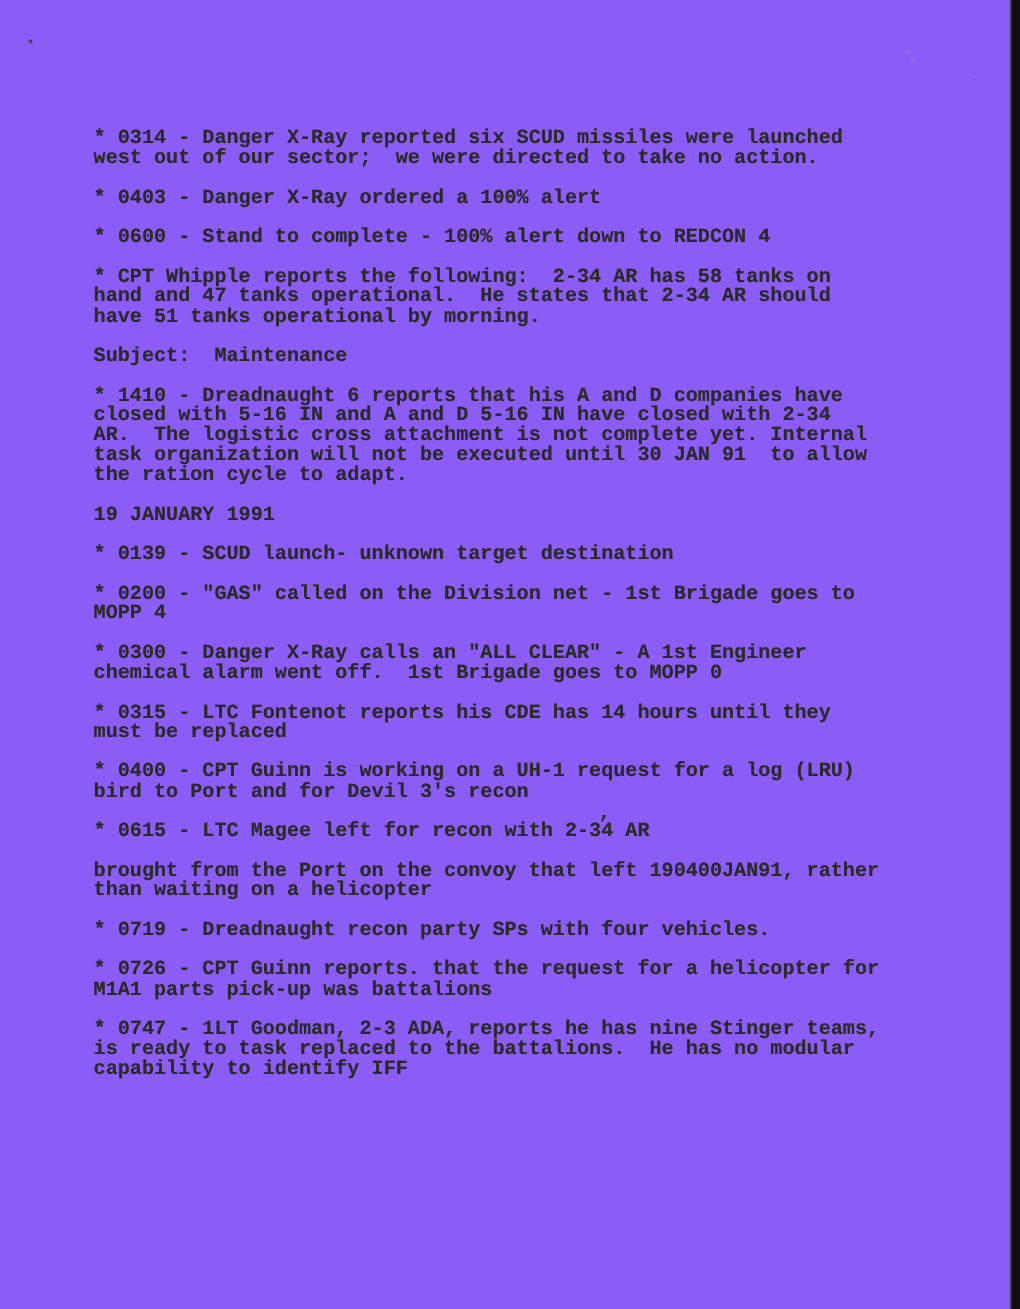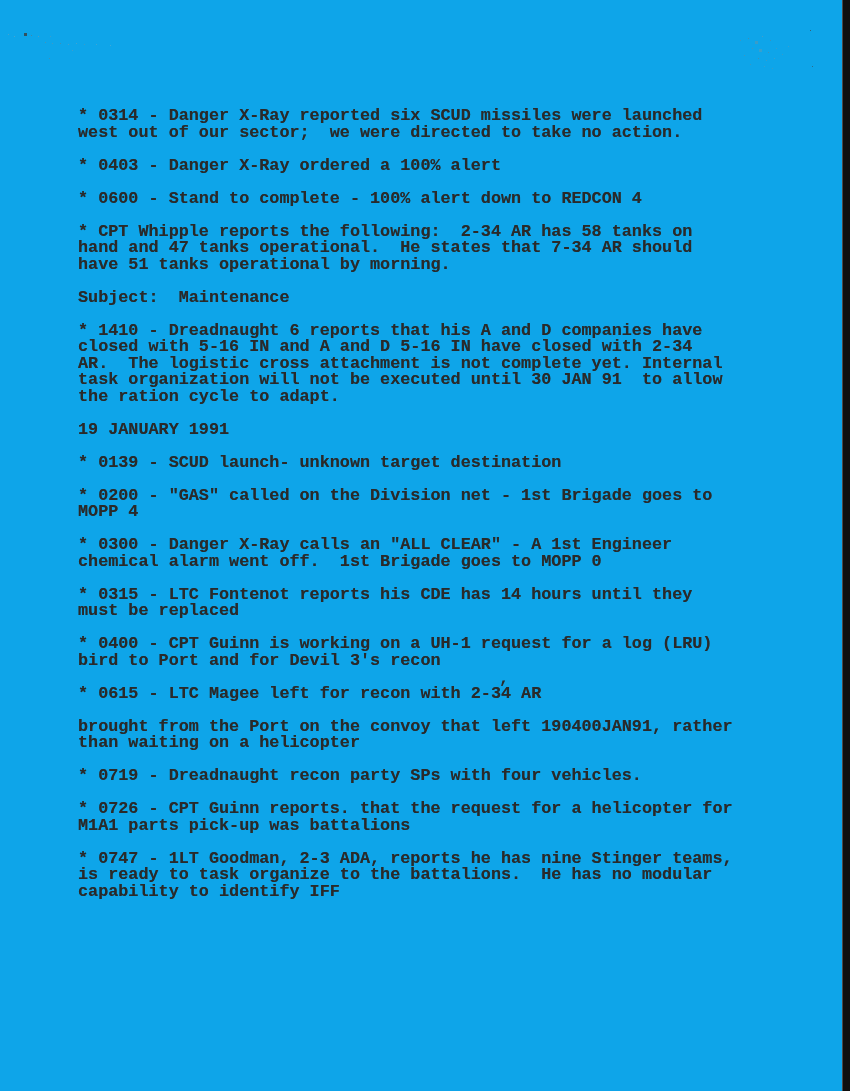--- a/index.html
+++ b/index.html
@@ -2,21 +2,21 @@
 <html><head>
 <meta charset="utf-8">
 <style>
   html, body { margin:0; padding:0; }
   body {
     width:850px; height:1091px; position:relative; overflow:hidden;
     background:#fefefe;
     font-family:"Liberation Mono","DejaVu Sans Mono",monospace;
   }
   .page {
-    position:absolute; inset:0; background:#0ea5e9;
+    position:absolute; inset:0; background:#8b5cf6;
   }
   .doc-body {
     position:absolute; left:78px; top:108px; width:690px;
     color:#2a2a2a; font-size:16.8px; line-height:16.5px; font-weight:bold;
     text-shadow:0 0 0.4px rgba(40,40,40,0.55);
   }
   .entry { margin:0 0 16.5px 0; }
   .ln { white-space:pre; height:16.5px; }
   .scan-bar {
     position:absolute; top:0; right:0; width:7px; height:1091px;
@@ -70,21 +70,21 @@
     <div class="entry">
       <div class="ln">* 0403 - Danger X-Ray ordered a 100% alert</div>
     </div>
 
     <div class="entry">
       <div class="ln">* 0600 - Stand to complete - 100% alert down to REDCON 4</div>
     </div>
 
     <div class="entry">
       <div class="ln">* CPT Whipple reports the following:  2-34 AR has 58 tanks on</div>
-      <div class="ln">hand and 47 tanks operational.  He states that 7-34 AR should</div>
+      <div class="ln">hand and 47 tanks operational.  He states that 2-34 AR should</div>
       <div class="ln">have 51 tanks operational by morning.</div>
     </div>
 
     <div class="entry">
       <div class="ln">Subject:  Maintenance</div>
     </div>
 
     <div class="entry">
       <div class="ln">* 1410 - Dreadnaught 6 reports that his A and D companies have</div>
       <div class="ln">closed with 5-16 IN and A and D 5-16 IN have closed with 2-34</div>
@@ -134,21 +134,21 @@
       <div class="ln">* 0719 - Dreadnaught recon party SPs with four vehicles.</div>
     </div>
 
     <div class="entry">
       <div class="ln">* 0726 - CPT Guinn reports. that the request for a helicopter for</div>
       <div class="ln">M1A1 parts pick-up was battalions</div>
     </div>
 
     <div class="entry">
       <div class="ln">* 0747 - 1LT Goodman, 2-3 ADA, reports he has nine Stinger teams,</div>
-      <div class="ln">is ready to task organize to the battalions.  He has no modular</div>
+      <div class="ln">is ready to task replaced to the battalions.  He has no modular</div>
       <div class="ln">capability to identify IFF</div>
     </div>
 
   </div>
 
   <span class="stray-mark">,</span>
 
   <div class="scan-bar"></div>
 
 </div>

